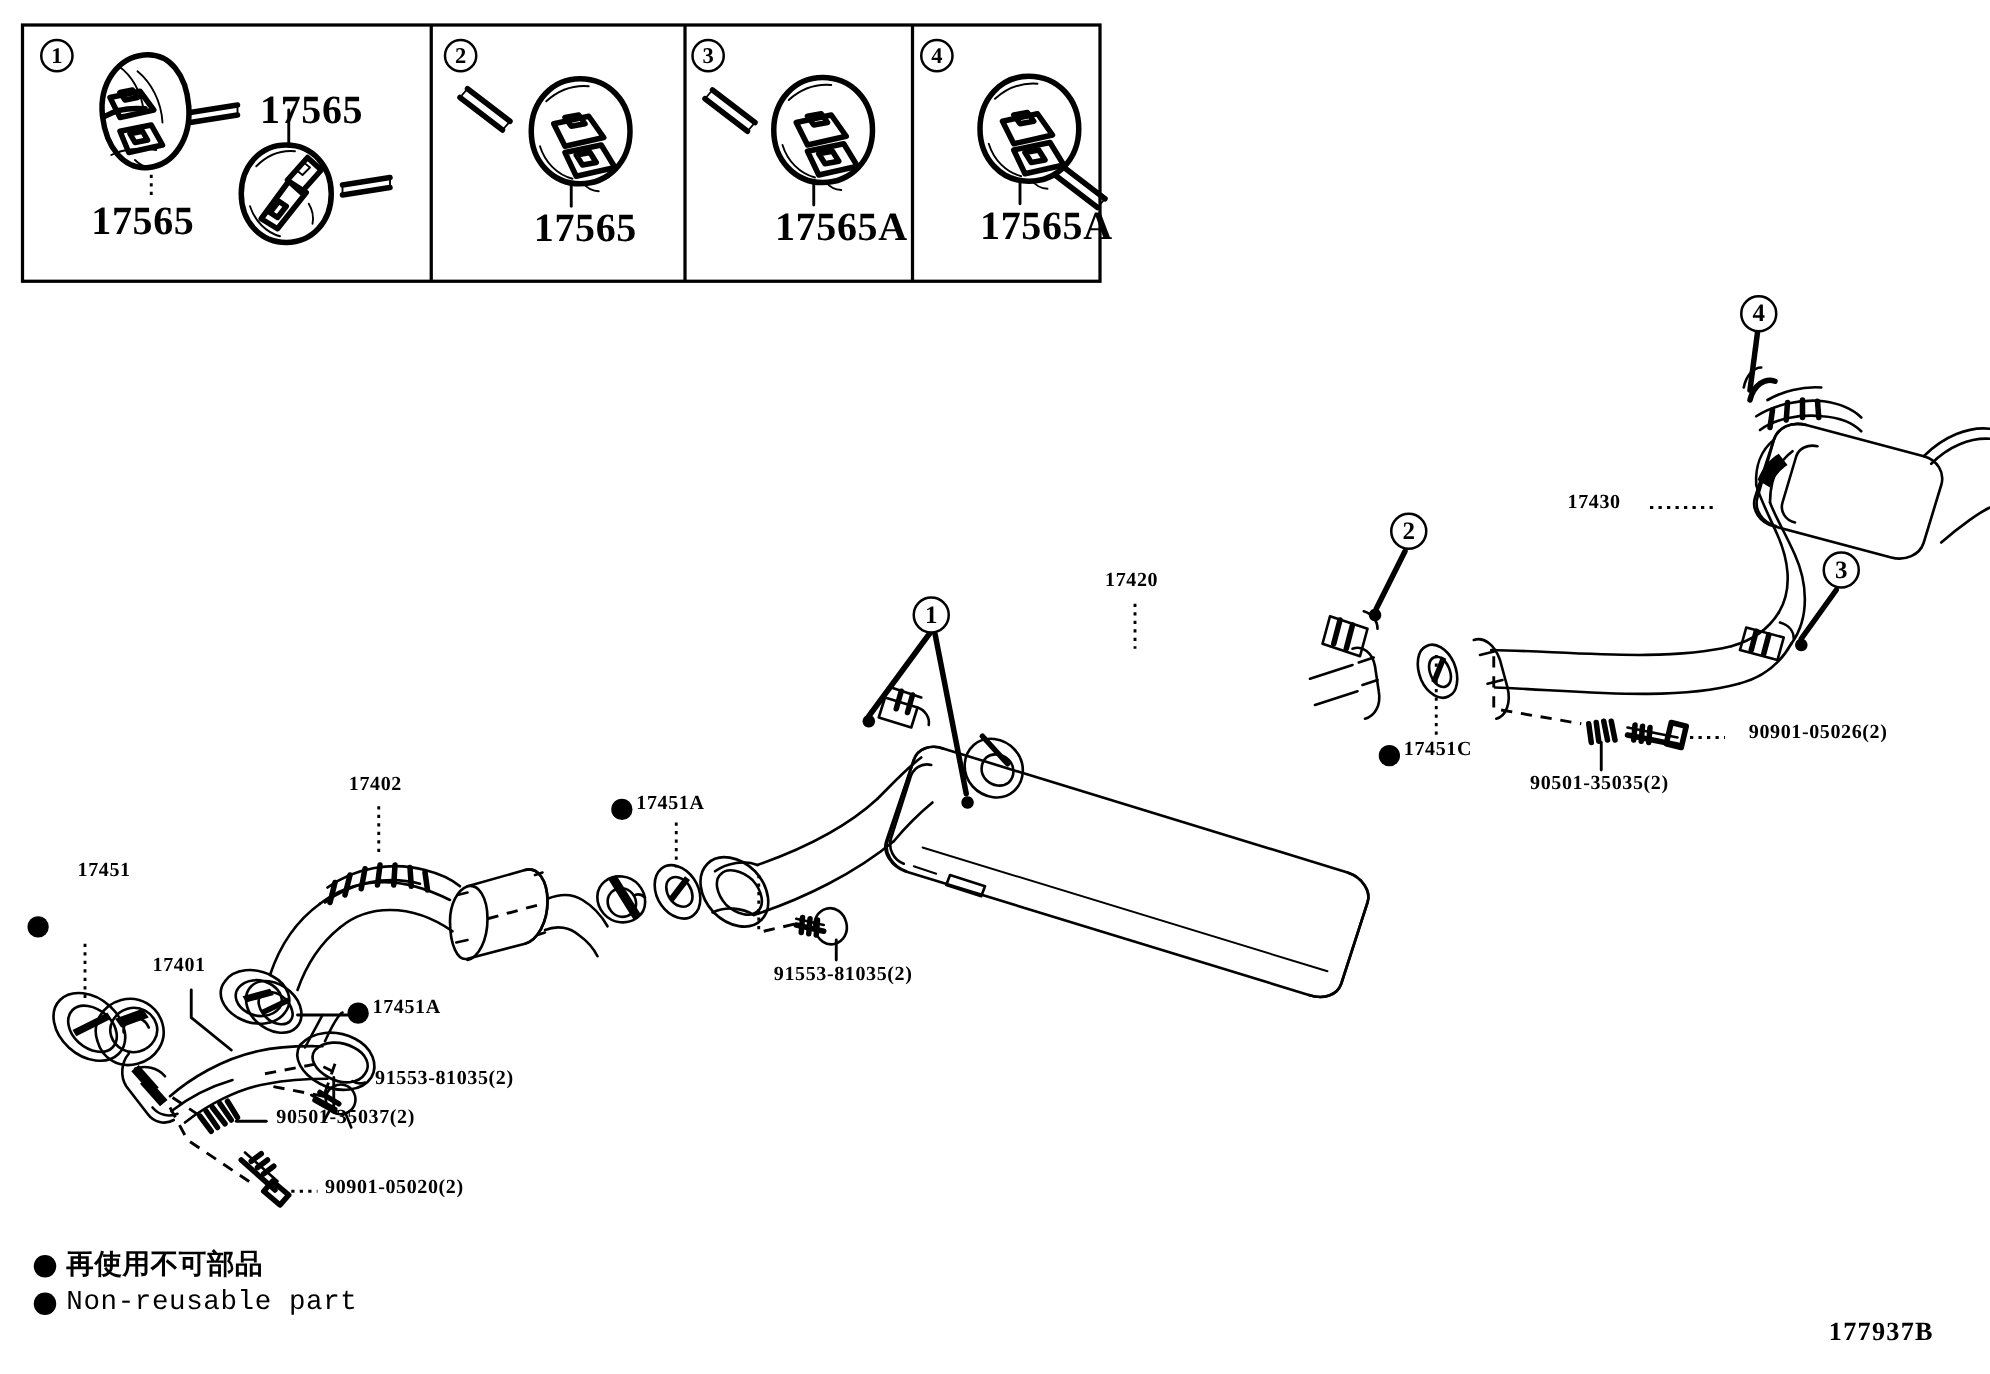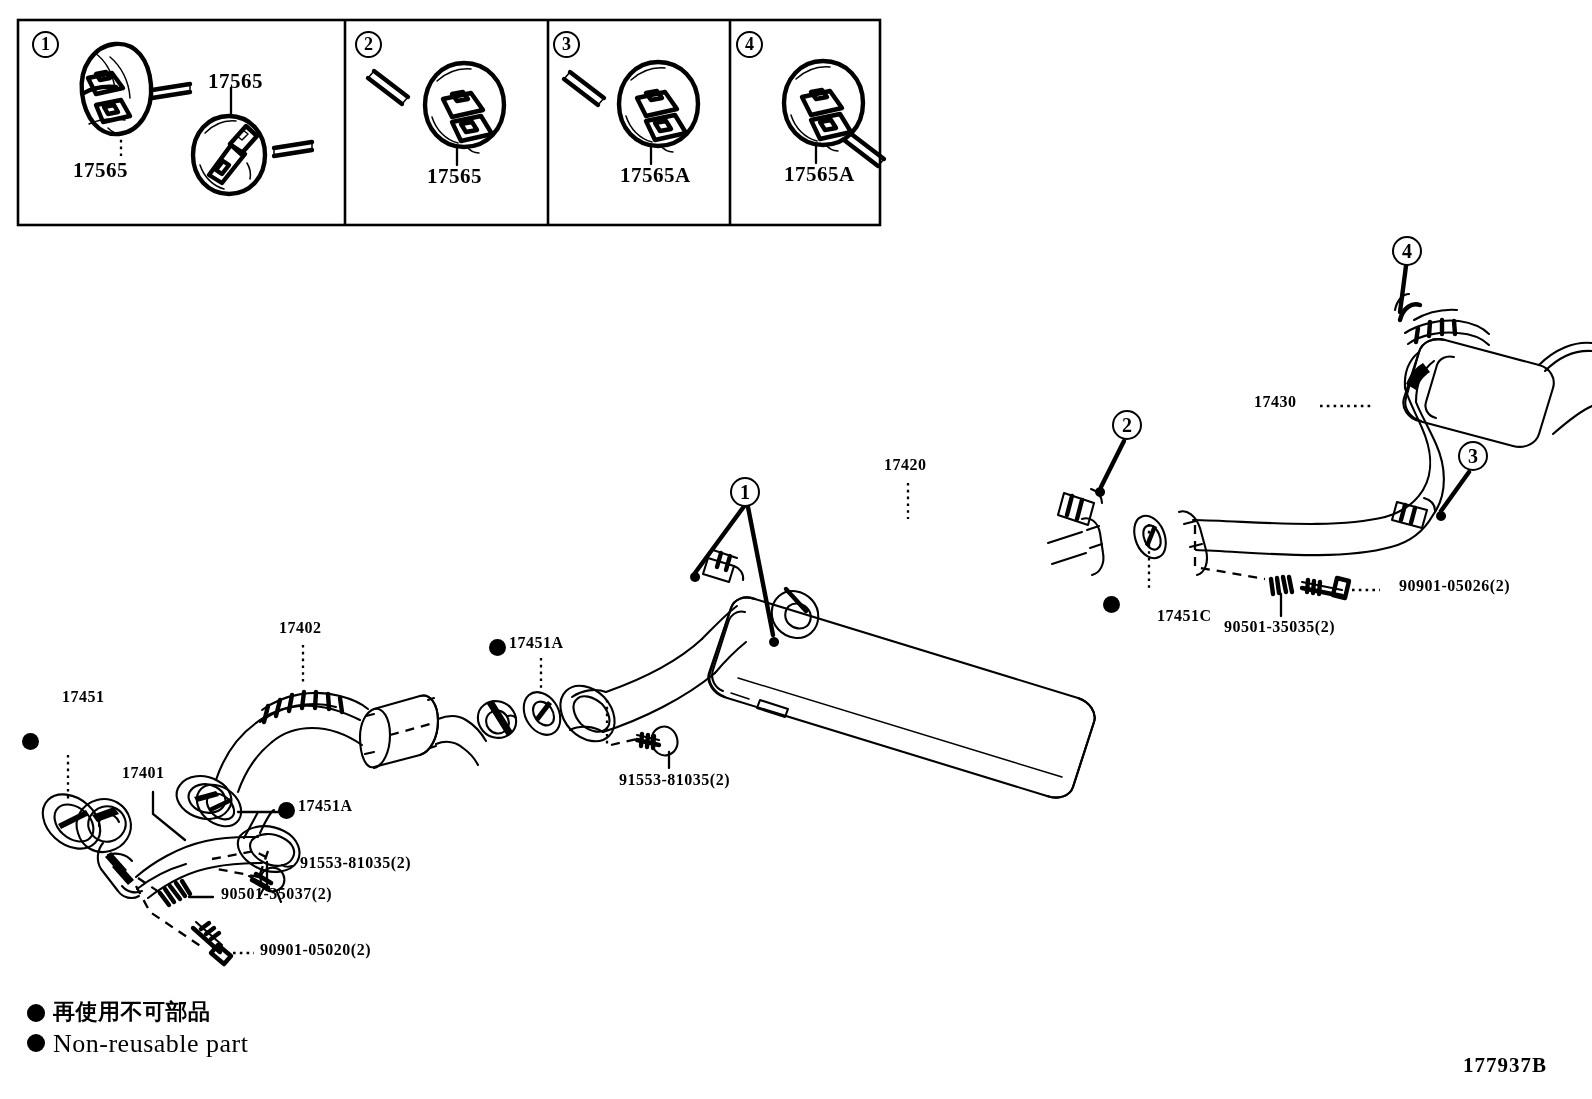--- a/index.html
+++ b/index.html
@@ -12,22 +12,22 @@
   .lbl{
     position:absolute;
     font-family:"Liberation Serif", serif;
     font-weight:bold;
     color:#000;
     white-space:nowrap;
     letter-spacing:0.5px;
     line-height:1;
   }
   .lbl.big{font-size:16px;}
-  .lbl.part{font-size:21px;}
-  .lbl.legend{font-size:26px;font-weight:normal;font-family:Liberation Serif, serif;text-align:right;}
+  .lbl.part{font-size:32px;}
+  .lbl.legend{font-size:22px;font-weight:normal;font-family:Liberation Mono, monospace;text-align:right;}
   .lbl.legend-jp{font-size:22px;font-weight:bold;font-family:"DejaVu Sans",sans-serif;}
   .lbl.figcode{font-size:21px;font-weight:bold;letter-spacing:1px;}
   .dot{
     position:absolute;width:17px;height:17px;border-radius:50%;background:#000;
   }
   .callnum{
     position:absolute;
     width:30px;height:30px;border:2.2px solid #000;border-radius:50%;
     font-family:"Liberation Serif",serif;font-size:20px;font-weight:bold;
     display:flex;align-items:center;justify-content:center;color:#000;
@@ -469,21 +469,21 @@
   <div class="dot" style="left:22px;  top:733px;"></div>
   <div class="lbl big" style="left:42px; top:689px;margin-left:20px;">17451</div>
 
   <div class="dot" style="left:278px; top:802px;"></div>
   <div class="lbl big" style="left:298px; top:798px;">17451A</div>
 
   <div class="dot" style="left:489px; top:639px;"></div>
   <div class="lbl big" style="left:509px; top:635px;">17451A</div>
 
   <div class="dot" style="left:1103px; top:596px;"></div>
-  <div class="lbl big" style="left:1157px; top:592px;margin-top:16px;">17451C</div>
+  <div class="lbl big" style="left:1123px; top:592px;">17451C</div>
 
   <div class="lbl big" style="left:619px;  top:772px;">91553-81035(2)</div>
   <div class="lbl big" style="left:300px;  top:855px;">91553-81035(2)</div>
   <div class="lbl big" style="left:221px;  top:886px;">90501-35037(2)</div>
   <div class="lbl big" style="left:1224px; top:619px;">90501-35035(2)</div>
   <div class="lbl big" style="left:260px;  top:942px;text-align:right;">90901-05020(2)</div>
   <div class="lbl big" style="left:1387px; top:578px;margin-left:12px;">90901-05026(2)</div>
 
   <div class="lbl legend-jp" style="left:53px; top:1001px;">再使用不可部品</div>
   <div class="lbl legend" style="left:53px; top:1031px;">Non-reusable part</div>

